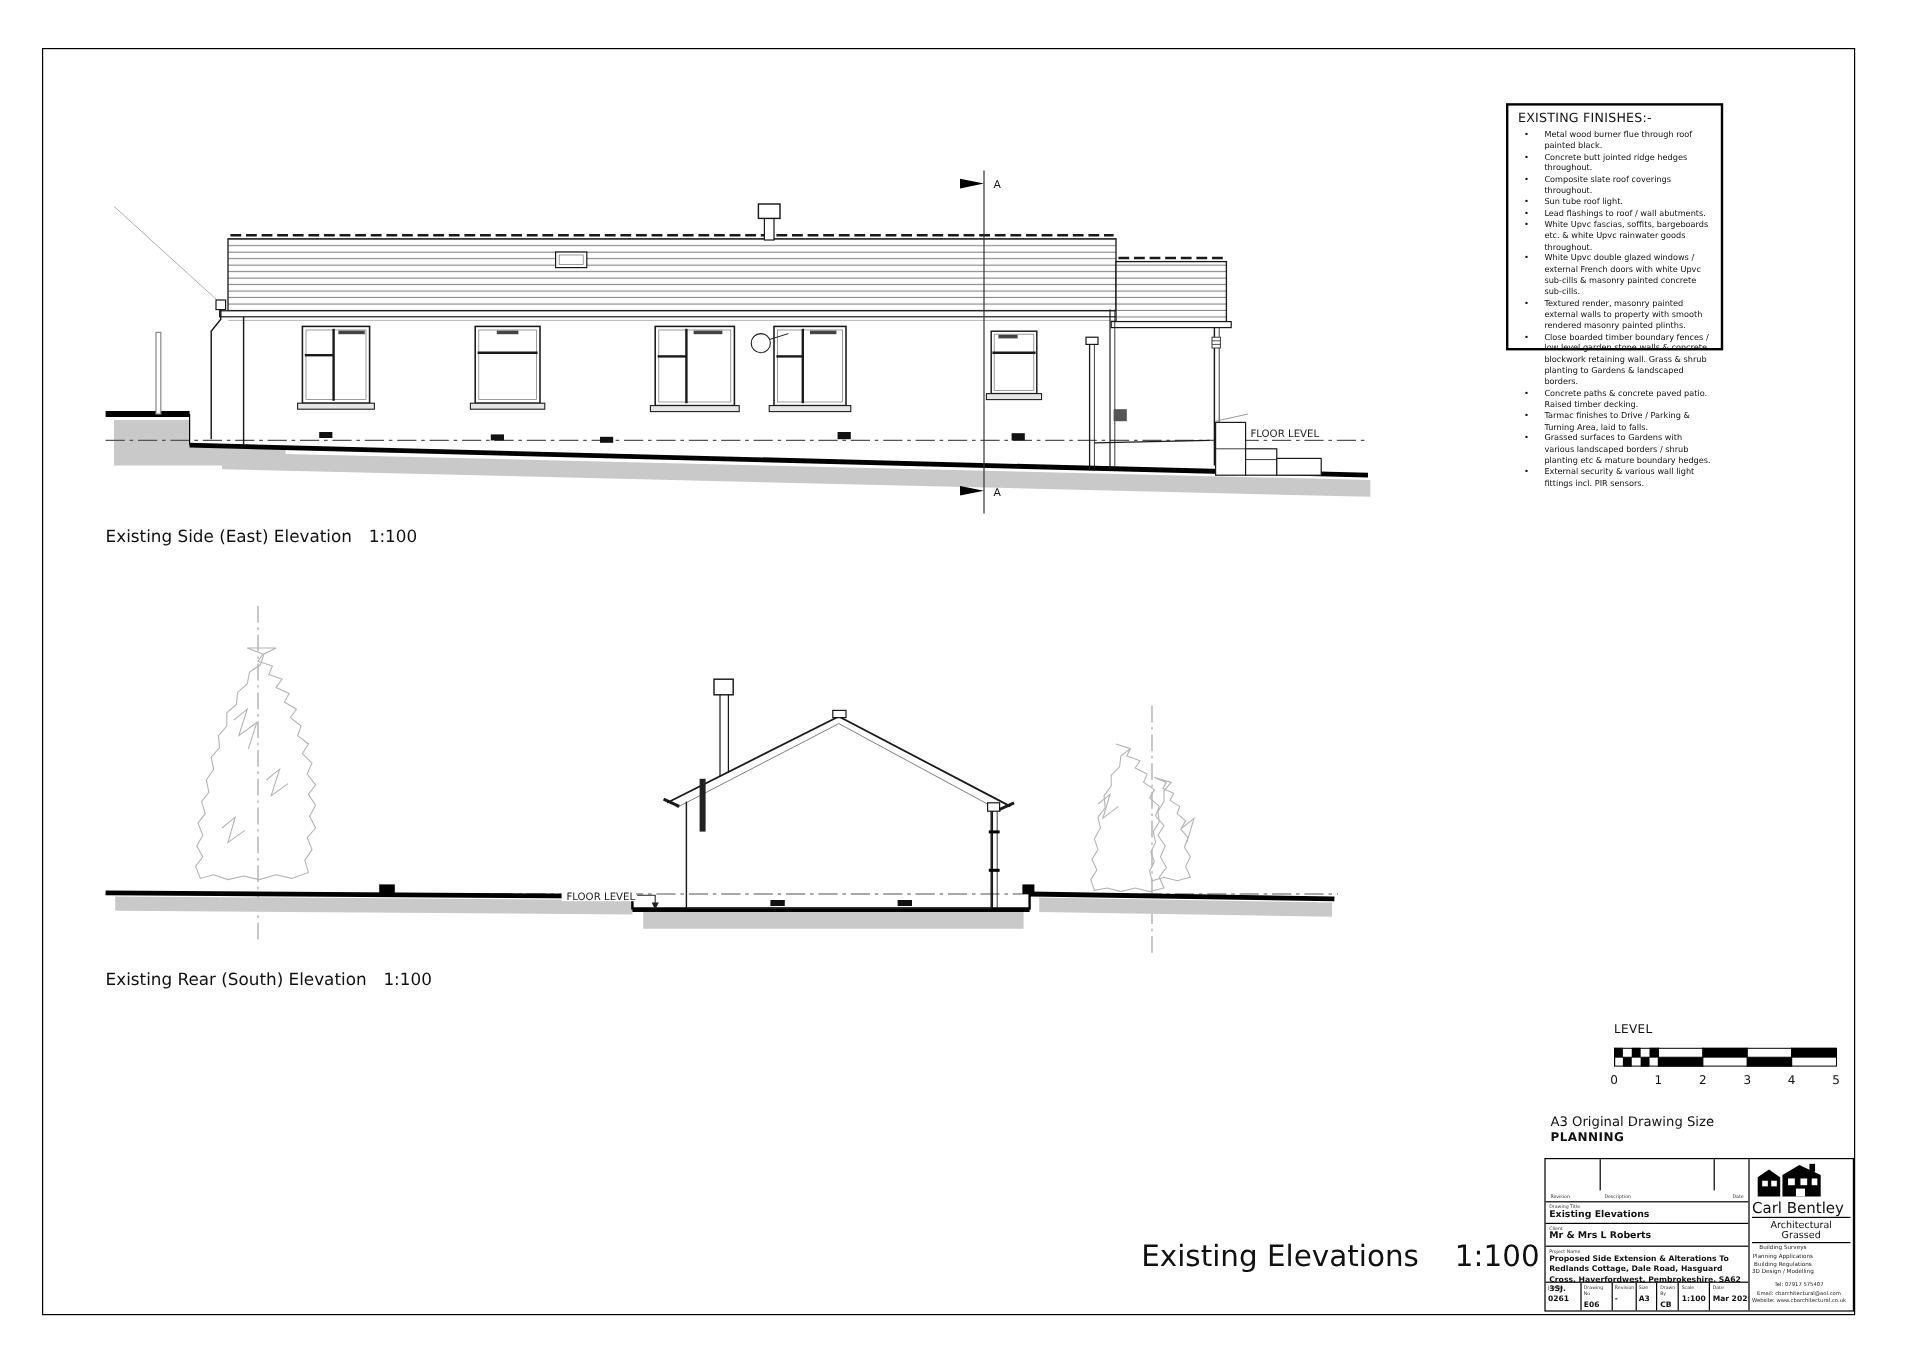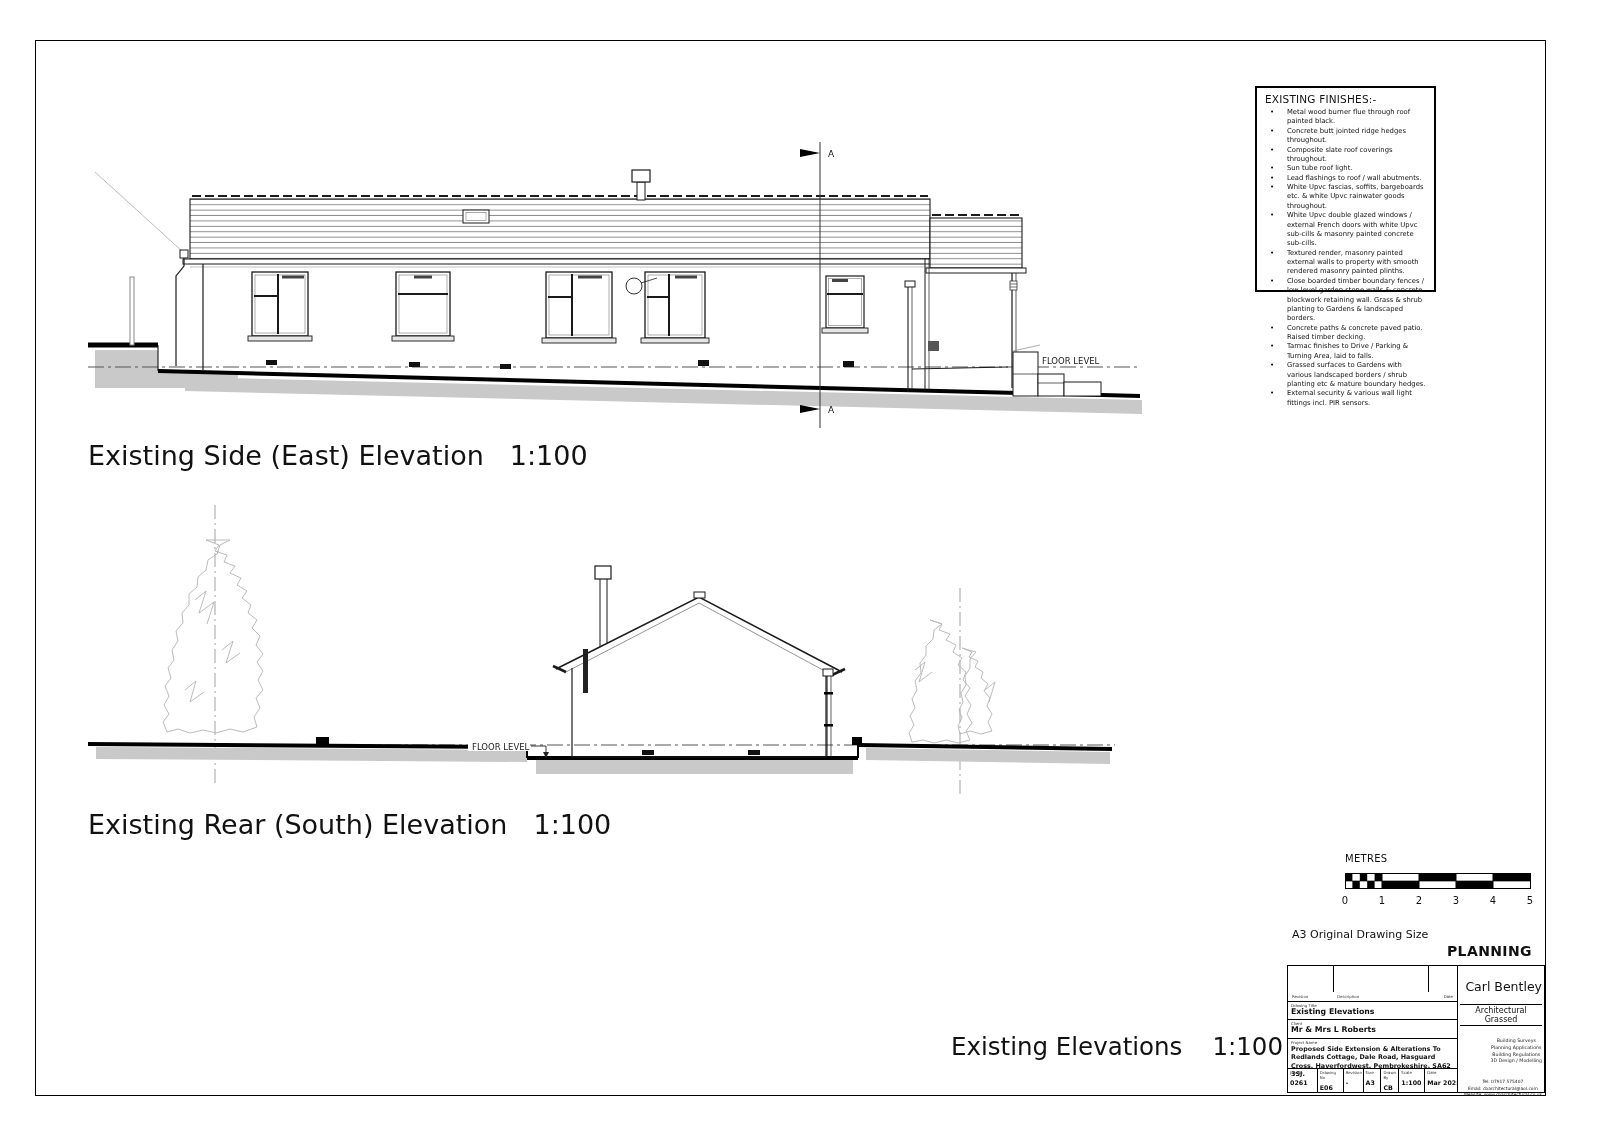--- a/index.html
+++ b/index.html
@@ -6,32 +6,32 @@
   body{width:1600px;height:1131px;position:relative;font-family:"DejaVu Sans",sans-serif;color:#111;overflow:hidden;}
   .abs{position:absolute;}
   .sheet-border{left:35px;top:40px;width:1509px;height:1054px;border:1.4px solid #000;}
   
   .finishes{left:1255px;top:86px;width:181px;height:206px;border:2.2px solid #000;background:#fff;padding:5px 8px;box-sizing:border-box;}
   .fin-title{font-size:10.5px;letter-spacing:.2px;}
   .fin-list{margin:3px 0 0 0;padding:0;list-style:none;}
   .fin-list li{position:relative;font-size:6.8px;line-height:1.38;padding-left:22px;color:#111;}
   .fin-list li::before{content:"•";position:absolute;left:5px;top:0;font-size:7px;}
   
-  .elev-label{font-size:27px;display:flex;align-items:flex-end;gap:26px;white-space:nowrap;}
+  .elev-label{font-size:14px;display:flex;align-items:flex-end;gap:14px;white-space:nowrap;}
   .sheet-title{font-size:24.5px;display:flex;align-items:baseline;gap:30px;white-space:nowrap;}
   
   .metres-label{font-size:10px;letter-spacing:.3px;}
   .scale-ticks{width:186px;height:12px;position:relative;font-size:10px;}
   .scale-ticks span{position:absolute;transform:translateX(-50%);}
   .a3-note{font-size:11px;text-align:left;}
-  .planning{font-size:14px;font-weight:bold;text-align:right;letter-spacing:.4px;}
+  .planning{font-size:10px;font-weight:bold;text-align:left;letter-spacing:.4px;}
   
   .tblock{left:1287px;top:965px;width:258px;height:128px;border:1.6px solid #000;box-sizing:border-box;display:flex;background:#fff;}
   .tb-left{width:170px;border-right:1.2px solid #000;display:flex;flex-direction:column;box-sizing:border-box;}
-  .tb-right{flex:1;padding:2px 2px;display:flex;flex-direction:column;align-items:flex-end;box-sizing:border-box;gap:10px;}
+  .tb-right{flex:1;padding:2px 2px;display:flex;flex-direction:column;align-items:flex-start;box-sizing:border-box;}
   .tb-row{border-bottom:1px solid #000;box-sizing:border-box;position:relative;padding:1px 3px;}
   .tb-rev{height:36px;border-bottom:1.6px solid #000;}
   .tb-rev .vline{position:absolute;top:0;width:1px;background:#000;height:26px;}
   .tb-microlabel{font-size:3.9px;color:#333;}
   .tb-rev .tb-microlabel{position:absolute;bottom:2px;}
   .tb-dtitle{height:19px;}
   .tb-client{height:19px;}
   .tb-project{height:30px;}
   .tb-value{font-size:7.8px;font-weight:bold;line-height:1.15;}
   .tb-project .tb-value{font-size:6.4px;line-height:1.3;}
@@ -278,21 +278,21 @@
     <polyline points="531,746 546,746 546,753" fill="none" stroke="#222" stroke-width="0.9"></polyline>
     <polygon points="543,752 549,752 546,758" fill="#222"></polygon>
   </g>
 </svg>
 
 <div class="abs elev-label" style="left:88px;top:809px;">
   <span>Existing Rear (South) Elevation</span>
   <span>1:100</span>
 </div>
 
-<div class="abs metres-label" style="left:1345px;top:853px;">METRES</div>
+<div class="abs metres-label" style="left:1345px;top:853px;">LEVEL</div>
 <svg class="abs" style="left:1345px;top:873px;" width="186" height="16" viewBox="0 0 186 16">
   <rect x="0.5" y="0.5" width="185" height="15" fill="#fff" stroke="#000" stroke-width="1"></rect>
   <g fill="#000">
     <rect x="0" y="0" width="7.4" height="8"></rect>
       <rect x="14.8" y="0" width="7.4" height="8"></rect>
       <rect x="29.6" y="0" width="7.4" height="8"></rect>
     <rect x="7.4" y="8" width="7.4" height="8"></rect>
       <rect x="22.2" y="8" width="7.4" height="8"></rect>
     <rect x="74" y="0" width="37" height="8"></rect>
       <rect x="148" y="0" width="37" height="8"></rect>

